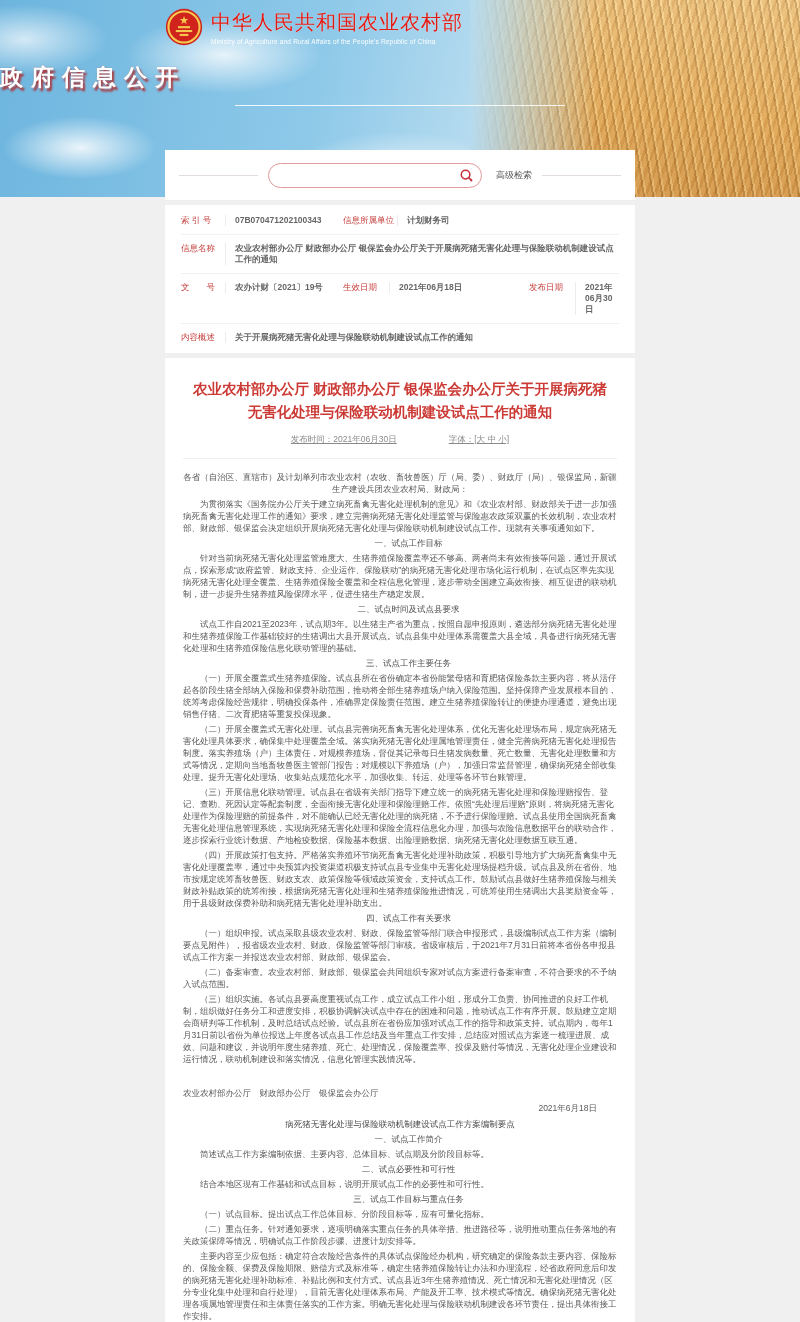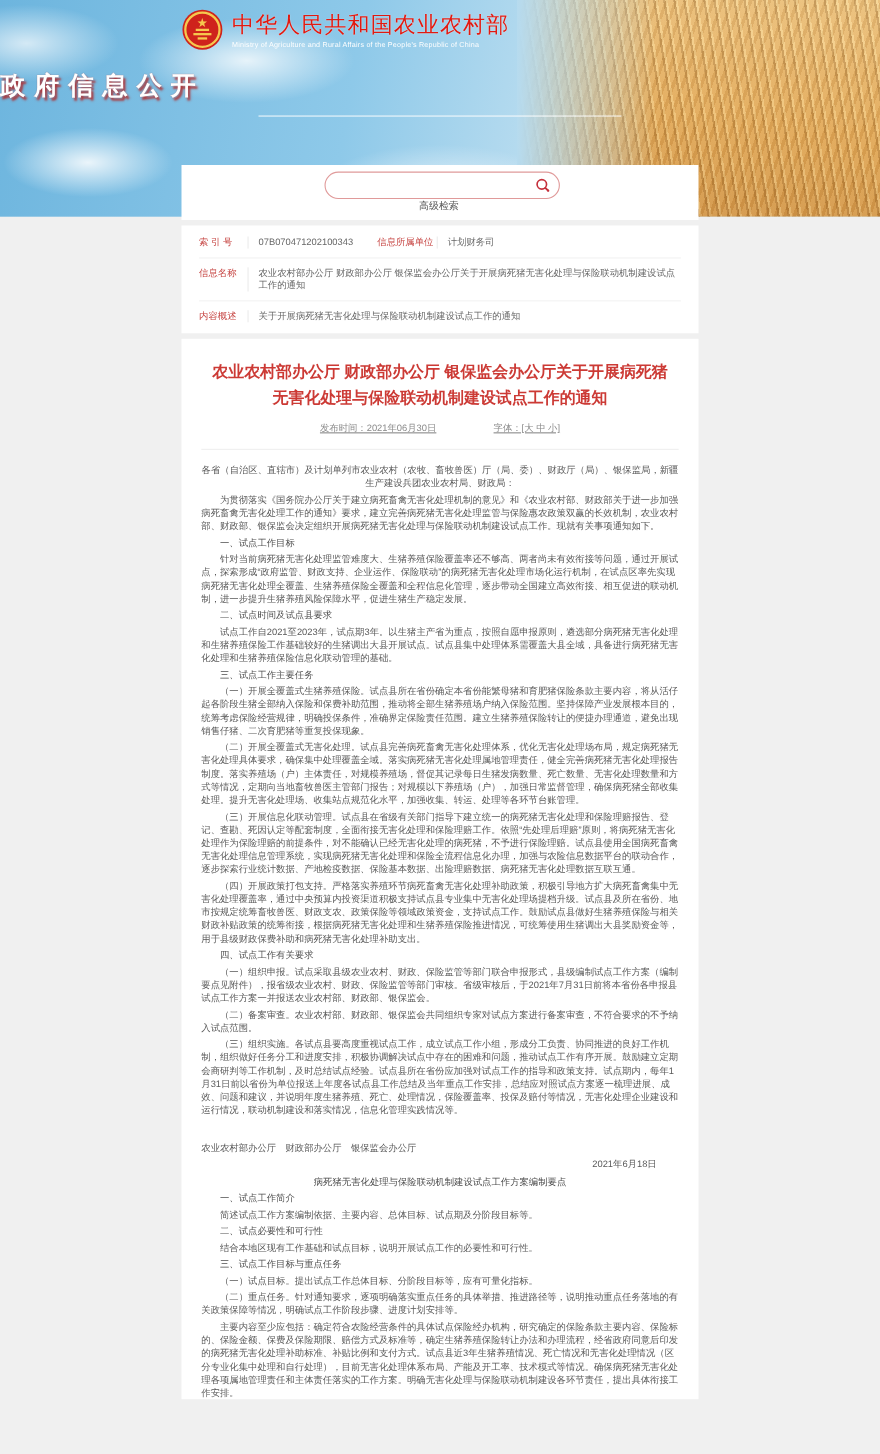--- a/index.html
+++ b/index.html
@@ -36,61 +36,61 @@
   .banner-title {
     margin-top:16px; text-align:left;
     font-size:23px; font-weight:bold; color:#fff; letter-spacing:8px;
     text-shadow:2px 3px 2px rgba(178,40,40,.9), 0 0 1px rgba(178,40,40,.5);
   }
   .banner-underline { width:330px; height:1px; margin:12px auto 0; background:rgba(255,255,255,.85); }
   
   .content { position:relative; z-index:5; width:470px; margin:-47px auto 0; }
   .card { background:#fff; }
   
-  .search-card { height:50px; display:flex; align-items:center; padding:0 14px; margin-bottom:5px;flex-direction:column; }
+  .search-card { height:50px; display:flex; align-items:center; padding:0 14px; margin-bottom:5px; }
   .hline { flex:1; height:1px; background:#e3dcdc; }
   .search-box {
     width:214px; height:25px; margin:0 6px 0 10px;
     border:1px solid #e09a9a; border-radius:13px; background:#fff;
     display:flex; align-items:center;
   }
   .search-box input {
     flex:1; height:100%; border:none; outline:none; background:transparent;
     font-size:9px; padding:0 4px 0 10px; color:#333;
     font-family:"Liberation Sans","DejaVu Sans",sans-serif;
   }
   .search-icon-wrap { width:22px; display:flex; align-items:center; cursor:pointer; }
   .adv { font-size:9px; color:#555; margin:0 10px 0 8px; white-space:nowrap; cursor:pointer; }
   
   .meta-card { padding:2px 16px; margin-bottom:5px; font-size:8.5px; }
   .meta-row { display:flex; align-items:flex-start; padding:8px 0; border-bottom:1px solid #f2f2f2; line-height:11px; }
   .meta-row:last-child { border-bottom:none; }
   .m-label { color:#c5413f; flex:none; }
-  .m-val { color:#666; border-left:1px solid #ececec; padding-left:9px; flex:none; }
+  .m-val { color:#666; border-left:1px solid #ececec; padding-left:9px; flex:none;font-weight:bold; }
   .w44 { width:44px; } .w54 { width:54px; } .w46 { width:46px; }
   .v118 { width:118px; } .v140 { width:140px; }
   .grow { flex:1 1 auto; }
   
   .doc-card { padding:14px 18px 0; }
   .doc-title {
     font-size:14.5px; font-weight:bold; color:#cc3a35; text-align:center;
     line-height:23px; margin:6px 8px 10px;
   }
   .doc-meta { display:flex; justify-content:center; gap:52px; font-size:8.5px; color:#8a8a8a; margin-bottom:4px;text-decoration:underline; }
   .doc-meta .fontsel { cursor:pointer; }
   .doc-divider { border-top:1px solid #efefef; margin:12px 0 12px; }
   .doc-body { font-size:8.5px; color:#595959; }
   .para { line-height:12px; margin:3px 0; text-indent:2em; word-break:break-all; }
   .para[data-role="salutation"] { text-indent:0;text-align:center; }
   .para[data-role="signature"] { text-indent:0; text-align:left; padding-right:20px; margin-top:22px; }
   .para[data-role="date"] { text-indent:0; text-align:right; padding-right:20px; }
   .para[data-role="attach-note"] { margin-top:10px; }
   .para[data-role="appendix-label"] { margin-top:28px; }
   .para[data-role="appendix-title"] { text-indent:0; text-align:center; color:#4a4a4a; margin-top:4px; }
-  .para[data-role="heading"] { color:#4f4f4f; }
+  .para[data-role="heading"] { color:#4f4f4f;text-align:center; }
 </style>
 </head>
 <body>
 
 <div class="banner">
   <div class="wheat"></div>
   <div class="banner-inner">
     <div class="brand">
       <span class="emblem">
         <svg width="38" height="38" viewBox="0 0 44 44" aria-hidden="true">
@@ -135,20 +135,28 @@
       <span class="m-label w44">索 引 号</span>
       <span class="m-val v118">07B070471202100343</span>
       <span class="m-label w54">信息所属单位</span>
       <span class="m-val grow">计划财务司</span>
     </div>
     <div class="meta-row">
       <span class="m-label w44">信息名称</span>
       <span class="m-val grow">农业农村部办公厅 财政部办公厅 银保监会办公厅关于开展病死猪无害化处理与保险联动机制建设试点工作的通知</span>
     </div>
     <div class="meta-row">
+      <span class="m-label w44">文　　号</span>
+      <span class="m-val v118">农办计财〔2021〕19号</span>
+      <span class="m-label w46">生效日期</span>
+      <span class="m-val v140">2021年06月18日</span>
+      <span class="m-label w46">发布日期</span>
+      <span class="m-val grow">2021年06月30日</span>
+    </div>
+    <div class="meta-row">
       <span class="m-label w44">内容概述</span>
       <span class="m-val grow">关于开展病死猪无害化处理与保险联动机制建设试点工作的通知</span>
     </div>
   </div>
 
   <div class="card doc-card">
     <h1 class="doc-title">农业农村部办公厅 财政部办公厅 银保监会办公厅关于开展病死猪无害化处理与保险联动机制建设试点工作的通知</h1>
     <div class="doc-meta">
       <span>发布时间：2021年06月30日</span>
       <span class="fontsel">字体：[大 中 小]</span>

